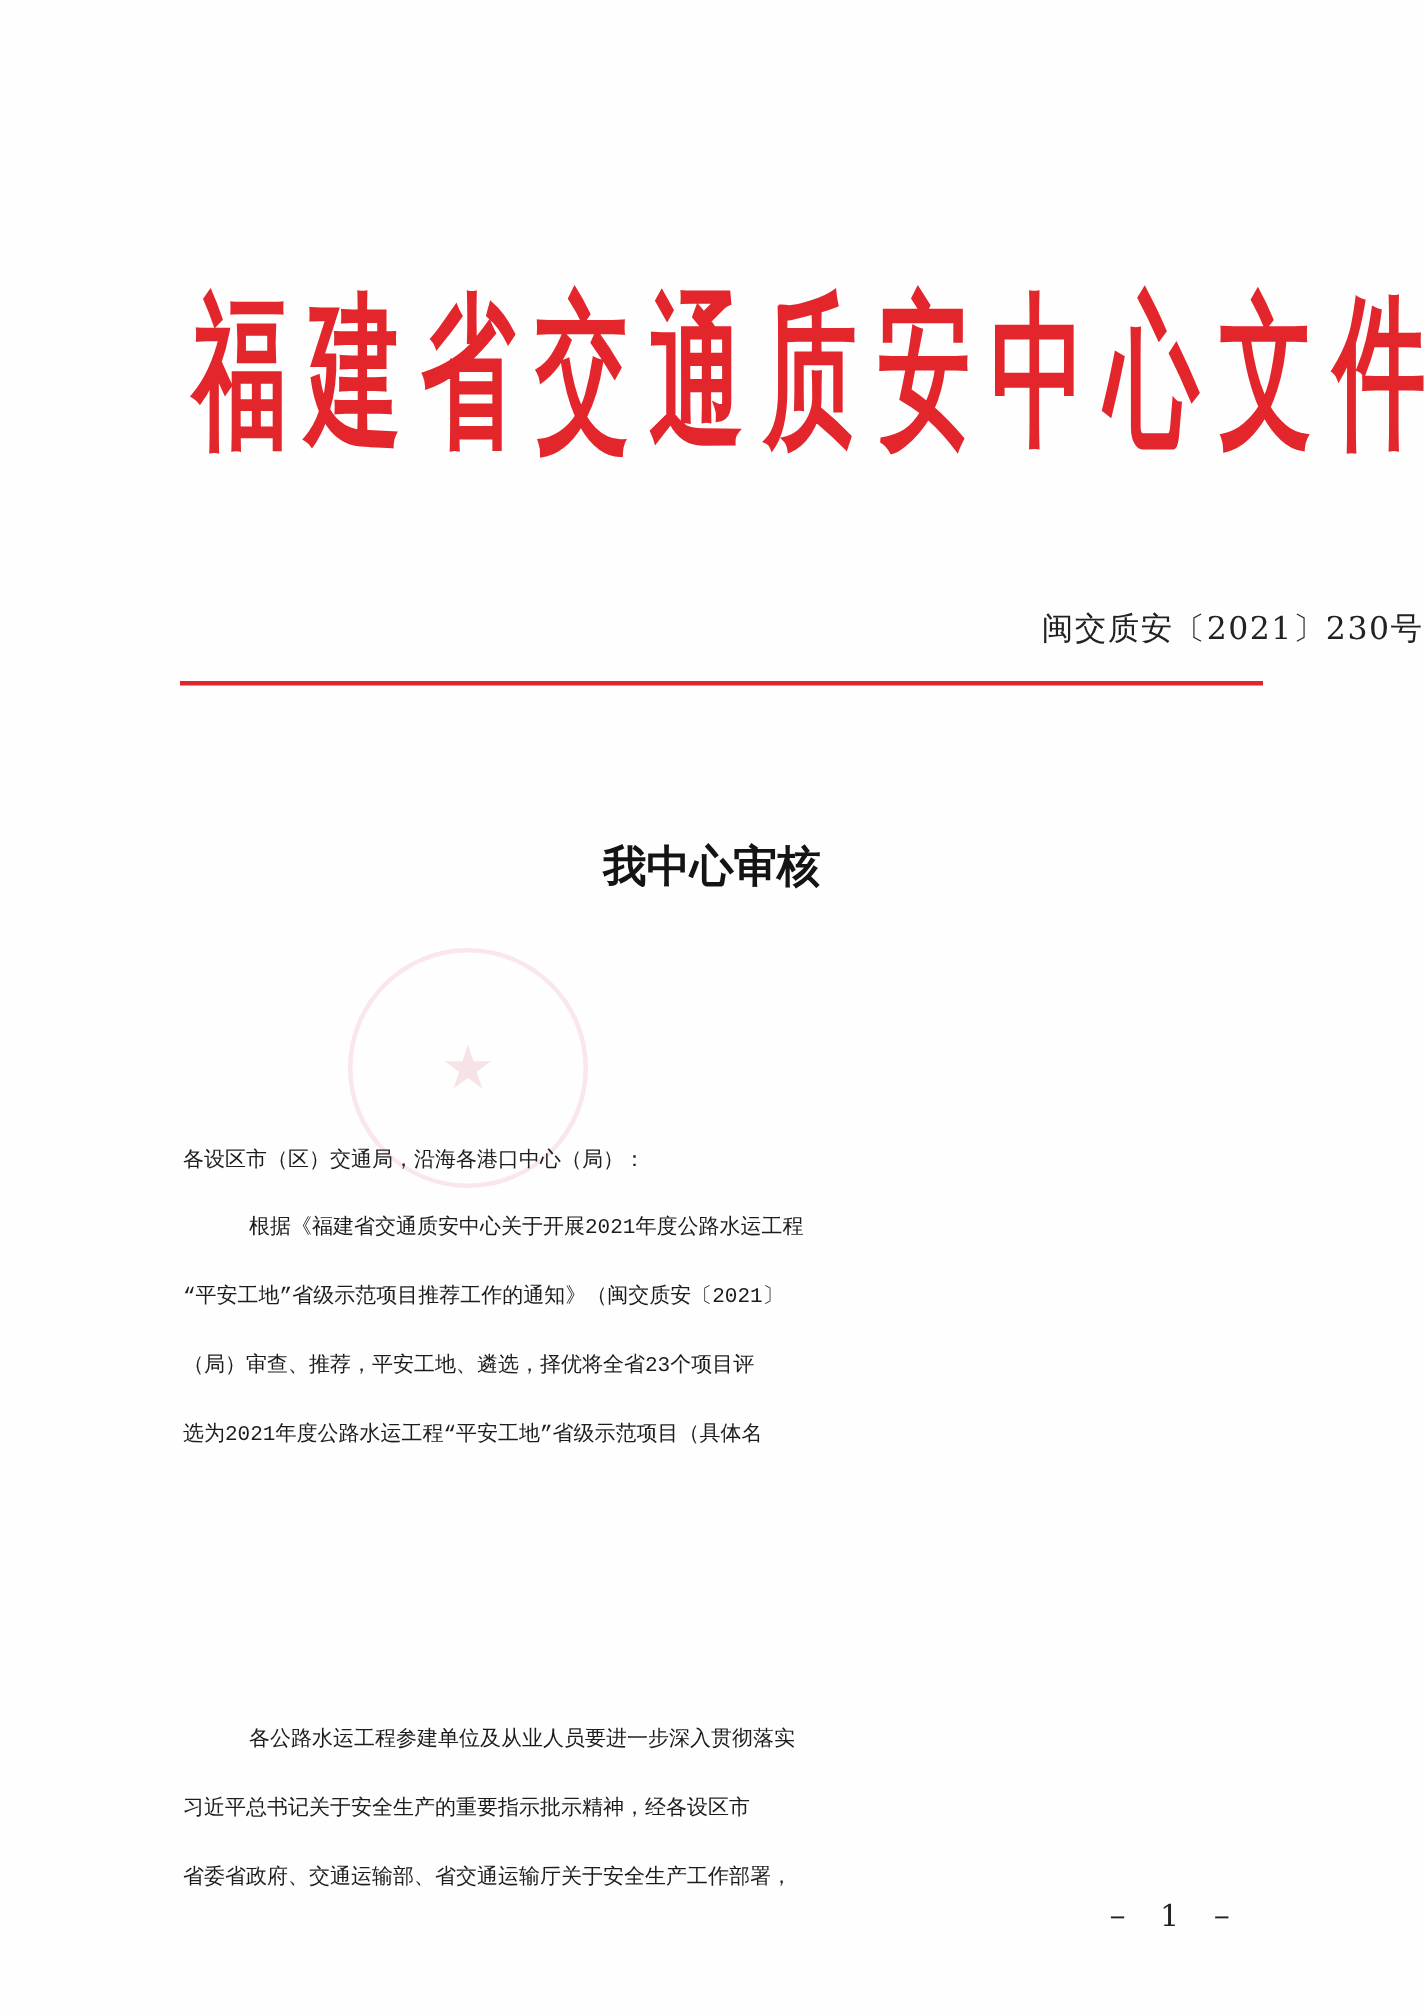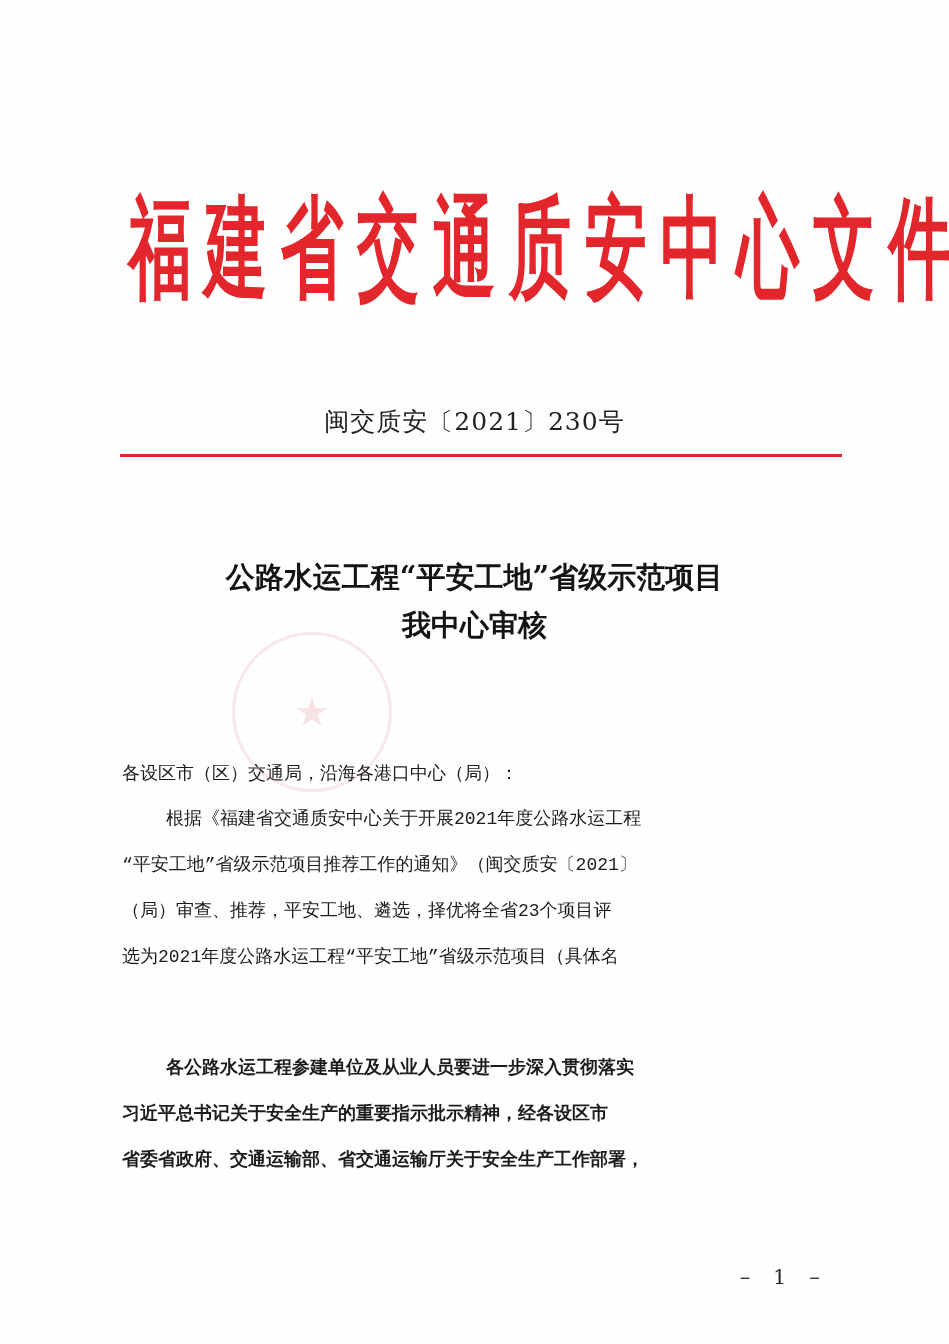--- a/index.html
+++ b/index.html
@@ -37,23 +37,23 @@
     .header-title span {
       display: inline-block;
       transform: scaleY(1.45) scaleX(0.82);
       transform-origin: center;
     }
     .doc-number {
       position: absolute;
       left: 0;
       width: 949px;
       top: 405px;
-      text-align: center;
+      text-align: right;
       font-family: "DejaVu Serif", serif;
-      font-size: 25px;
+      font-size: 21px;
       color: #222;
       letter-spacing: 1px;
     }
     .red-rule {
       position: absolute;
       left: 120px;
       top: 454px;
       width: 722px;
       height: 3px;
       background: #e0252c;
@@ -91,35 +91,35 @@
       font-size: 29px;
       color: #141414;
       line-height: 48px;
     }
     .doc-title div { white-space: nowrap; }
     .body-text {
       position: absolute;
       left: 122px;
       width: 706px;
       font-family: "DejaVu Serif", serif;
-      font-size: 18px;
+      font-size: 14px;
       color: #1c1c1c;
       line-height: 46px;
       text-align: center;
     }
     .line {
       white-space: nowrap;
       display: flex;
       justify-content: space-between;
     }
     .line.left { justify-content: flex-start; }
     .line.indent { padding-left: 44px; }
     .addressee { top: 750px; }
     .para1 { top: 796px; font-family: Liberation Mono, monospace; }
-    .para2 { top: 1044px; font-weight: bold; }
+    .para2 { top: 1136px; }
     .page-number {
       position: absolute;
       left: 735px;
       top: 1264px;
       font-family: "DejaVu Serif", serif;
       font-size: 20px;
       color: #222;
       letter-spacing: 6px;
     }
   </style>
@@ -143,21 +143,20 @@
   </div>
 
   <div class="doc-number">闽交质安〔2021〕230号</div>
 
   <div class="red-rule"></div>
 
   <div class="seal"></div>
   <div class="seal-inner">★</div>
 
   <div class="doc-title">
-    <div>公路水运工程“平安工地”省级示范项目</div>
     <div>我中心审核</div>
   </div>
 
   <div class="body-text addressee">
     <div class="line left">各设区市（区）交通局，沿海各港口中心（局）：</div>
   </div>
 
   <div class="body-text para1">
     <div class="line indent">根据《福建省交通质安中心关于开展2021年度公路水运工程</div>
     <div class="line">“平安工地”省级示范项目推荐工作的通知》（闽交质安〔2021〕</div>

